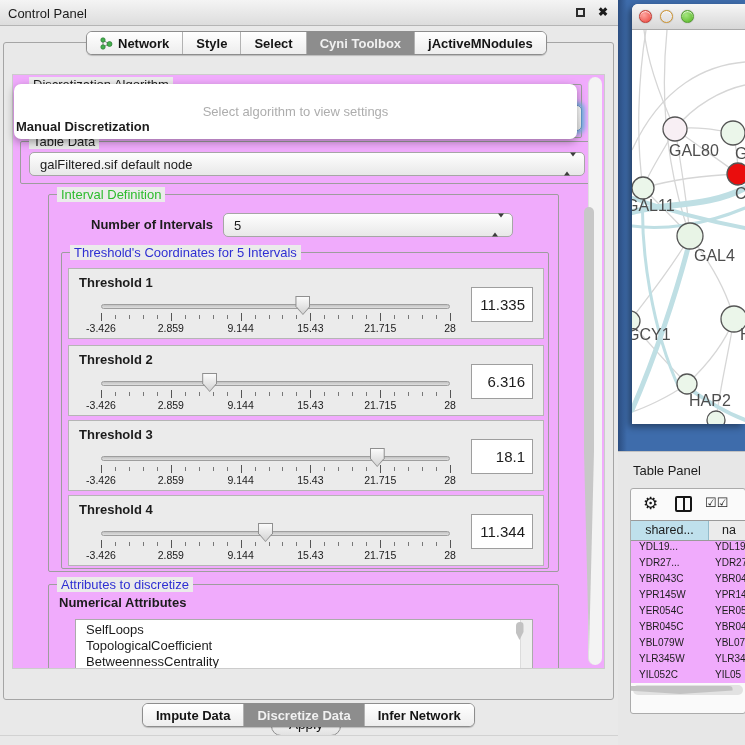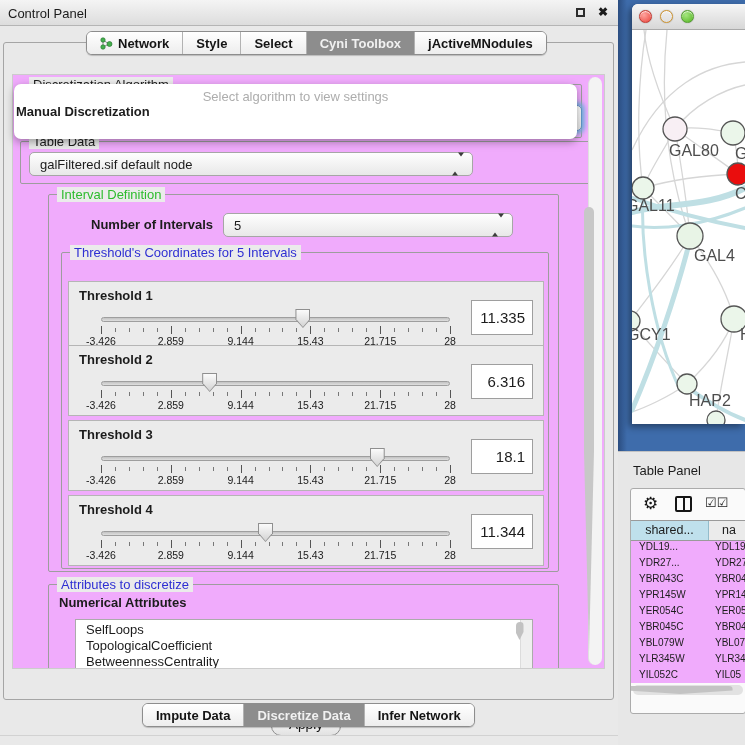--- a/index.html
+++ b/index.html
@@ -33,21 +33,21 @@
   .combo .cval{position:absolute;left:10px;top:4px;white-space:nowrap}
   .updown{position:absolute;right:8px;top:50%;transform:translateY(-50%)}
   .tri{width:0;height:0;border-left:3.5px solid transparent;border-right:3.5px solid transparent}
   .tri.up{border-bottom:4.5px solid #3c3c3c;margin-bottom:3px}
   .tri.down{border-top:4.5px solid #3c3c3c}
   .focusring{box-shadow:0 0 4px 2.5px #79b2e2;border-color:#5e98cc}
 
   
   .popup{position:absolute;left:14px;top:84px;width:563px;height:55px;background:#ffffff;
          border-radius:7px;box-shadow:0 3px 9px rgba(0,0,0,.35);z-index:50;overflow:hidden}
-  .popup .ph{margin-top:5px;text-align:center;color:#adadad;font-size:13px}
+  .popup .ph{margin-top:20px;text-align:center;color:#adadad;font-size:13px}
   .popup .opt{padding-left:2px;font-size:13px;line-height:15px}
   .popup .opt.bold{font-weight:bold}
 
   
   .thr-panel{position:absolute;left:6px;width:476px;height:71px;border:1px solid #b5b5b5;background:#ebebeb}
   .thr-label{position:absolute;left:10px;top:6px;font-weight:bold;font-size:13px}
   .track{position:absolute;left:32px;top:35px;width:349px;height:5px;border:1px solid #9e9e9e;
          border-radius:3px;background:linear-gradient(#c2c2c2,#dfdfdf)}
   .thumb{position:absolute;top:27px;width:15px;height:19px;margin-left:-7px;
          clip-path:polygon(0 0,100% 0,100% 55%,50% 100%,0 55%);background:#8f8f8f}
@@ -132,21 +132,21 @@
         <span class="legend">Discretization Algorithm</span>
         <div class="combo focusring" style="left:13px;top:20px;width:548px;height:26px">
           <span class="updown">
             <span class="tri up"></span><span class="tri down"></span>
           </span>
         </div>
       </div>
 
       <div class="group" style="left:7px;top:66px;width:572px;height:43px">
         <span class="legend">Table Data</span>
-        <div class="combo" style="left:8px;top:10px;width:444px;height:24px">
+        <div class="combo" style="left:8px;top:10px;width:556px;height:24px">
           <span class="cval">galFiltered.sif default node</span>
           <span class="updown">
             <span class="tri up"></span><span class="tri down"></span>
           </span>
         </div>
       </div>
 
       <div class="group" style="left:35px;top:119px;width:511px;height:378px">
         <span class="legend green">Interval Definition</span>
 
@@ -154,21 +154,21 @@
         <div class="combo" style="left:174px;top:18px;width:290px;height:24px">
           <span class="cval">5</span>
           <span class="updown">
             <span class="tri up"></span><span class="tri down"></span>
           </span>
         </div>
 
         <div class="group" style="left:12px;top:57px;width:488px;height:317px">
           <span class="legend blue">Threshold's Coordinates for 5 Intervals</span>
           <div id="thresholds-container">
-  <div class="thr-panel" style="top: 28px;">
+  <div class="thr-panel" style="top: 15px;">
     <span class="thr-label">Threshold 1</span>
     <div class="track"></div>
     <div class="thumb" style="left: 233.442px;">
                   <div class="inner"></div>
                 </div>
     <div class="ticks">
                   <span class="tick major" style="left: 0%;"></span>
                   <span class="tick minor" style="left: 4%;"></span>
                   <span class="tick minor" style="left: 8%;"></span>
                   <span class="tick minor" style="left: 12%;"></span>

